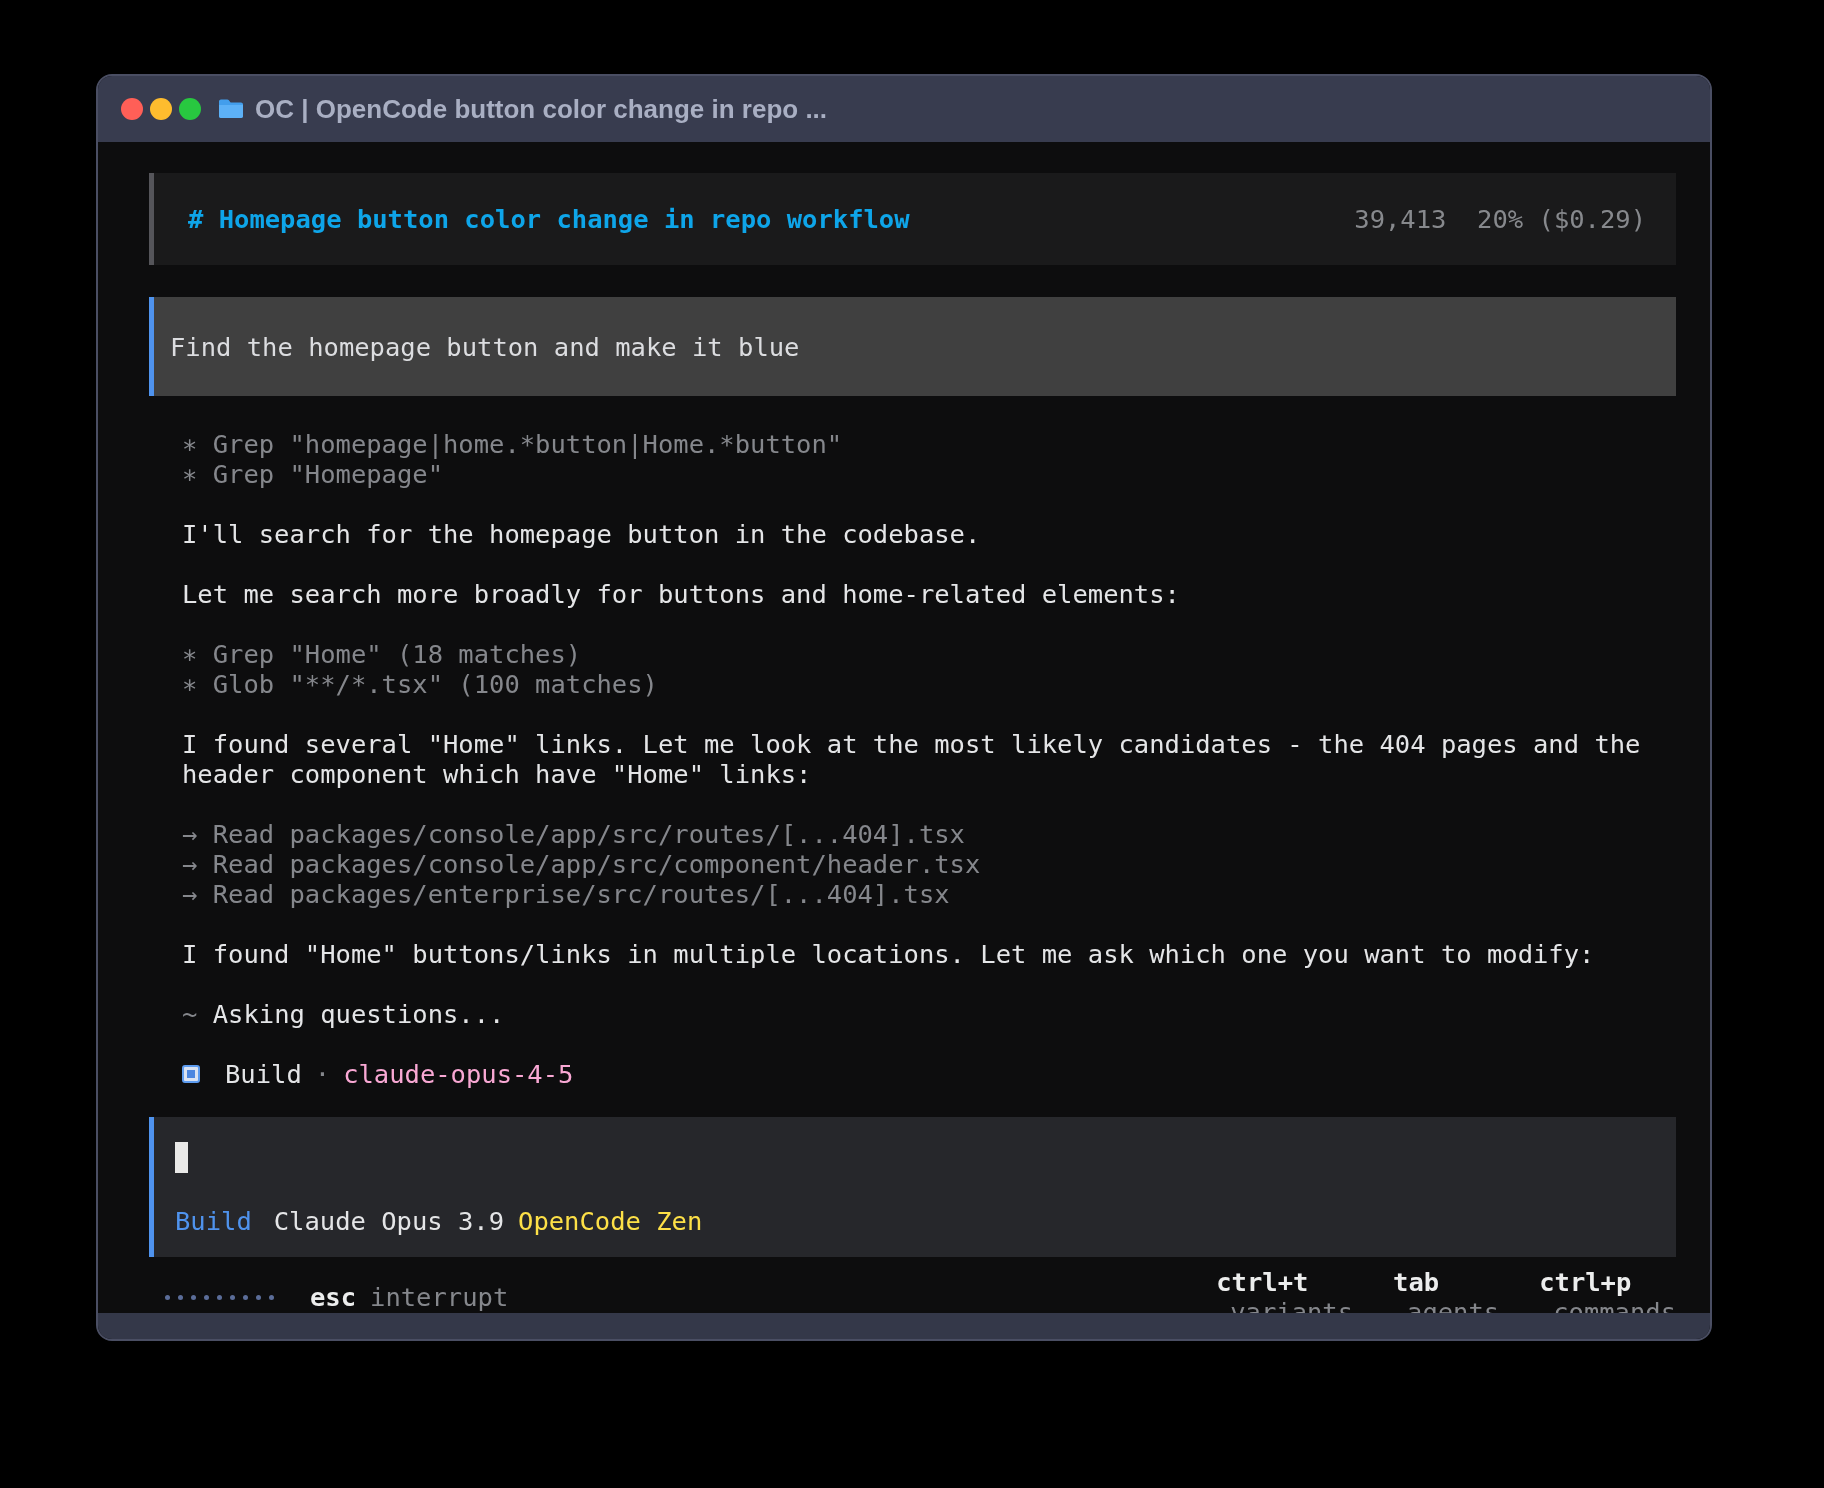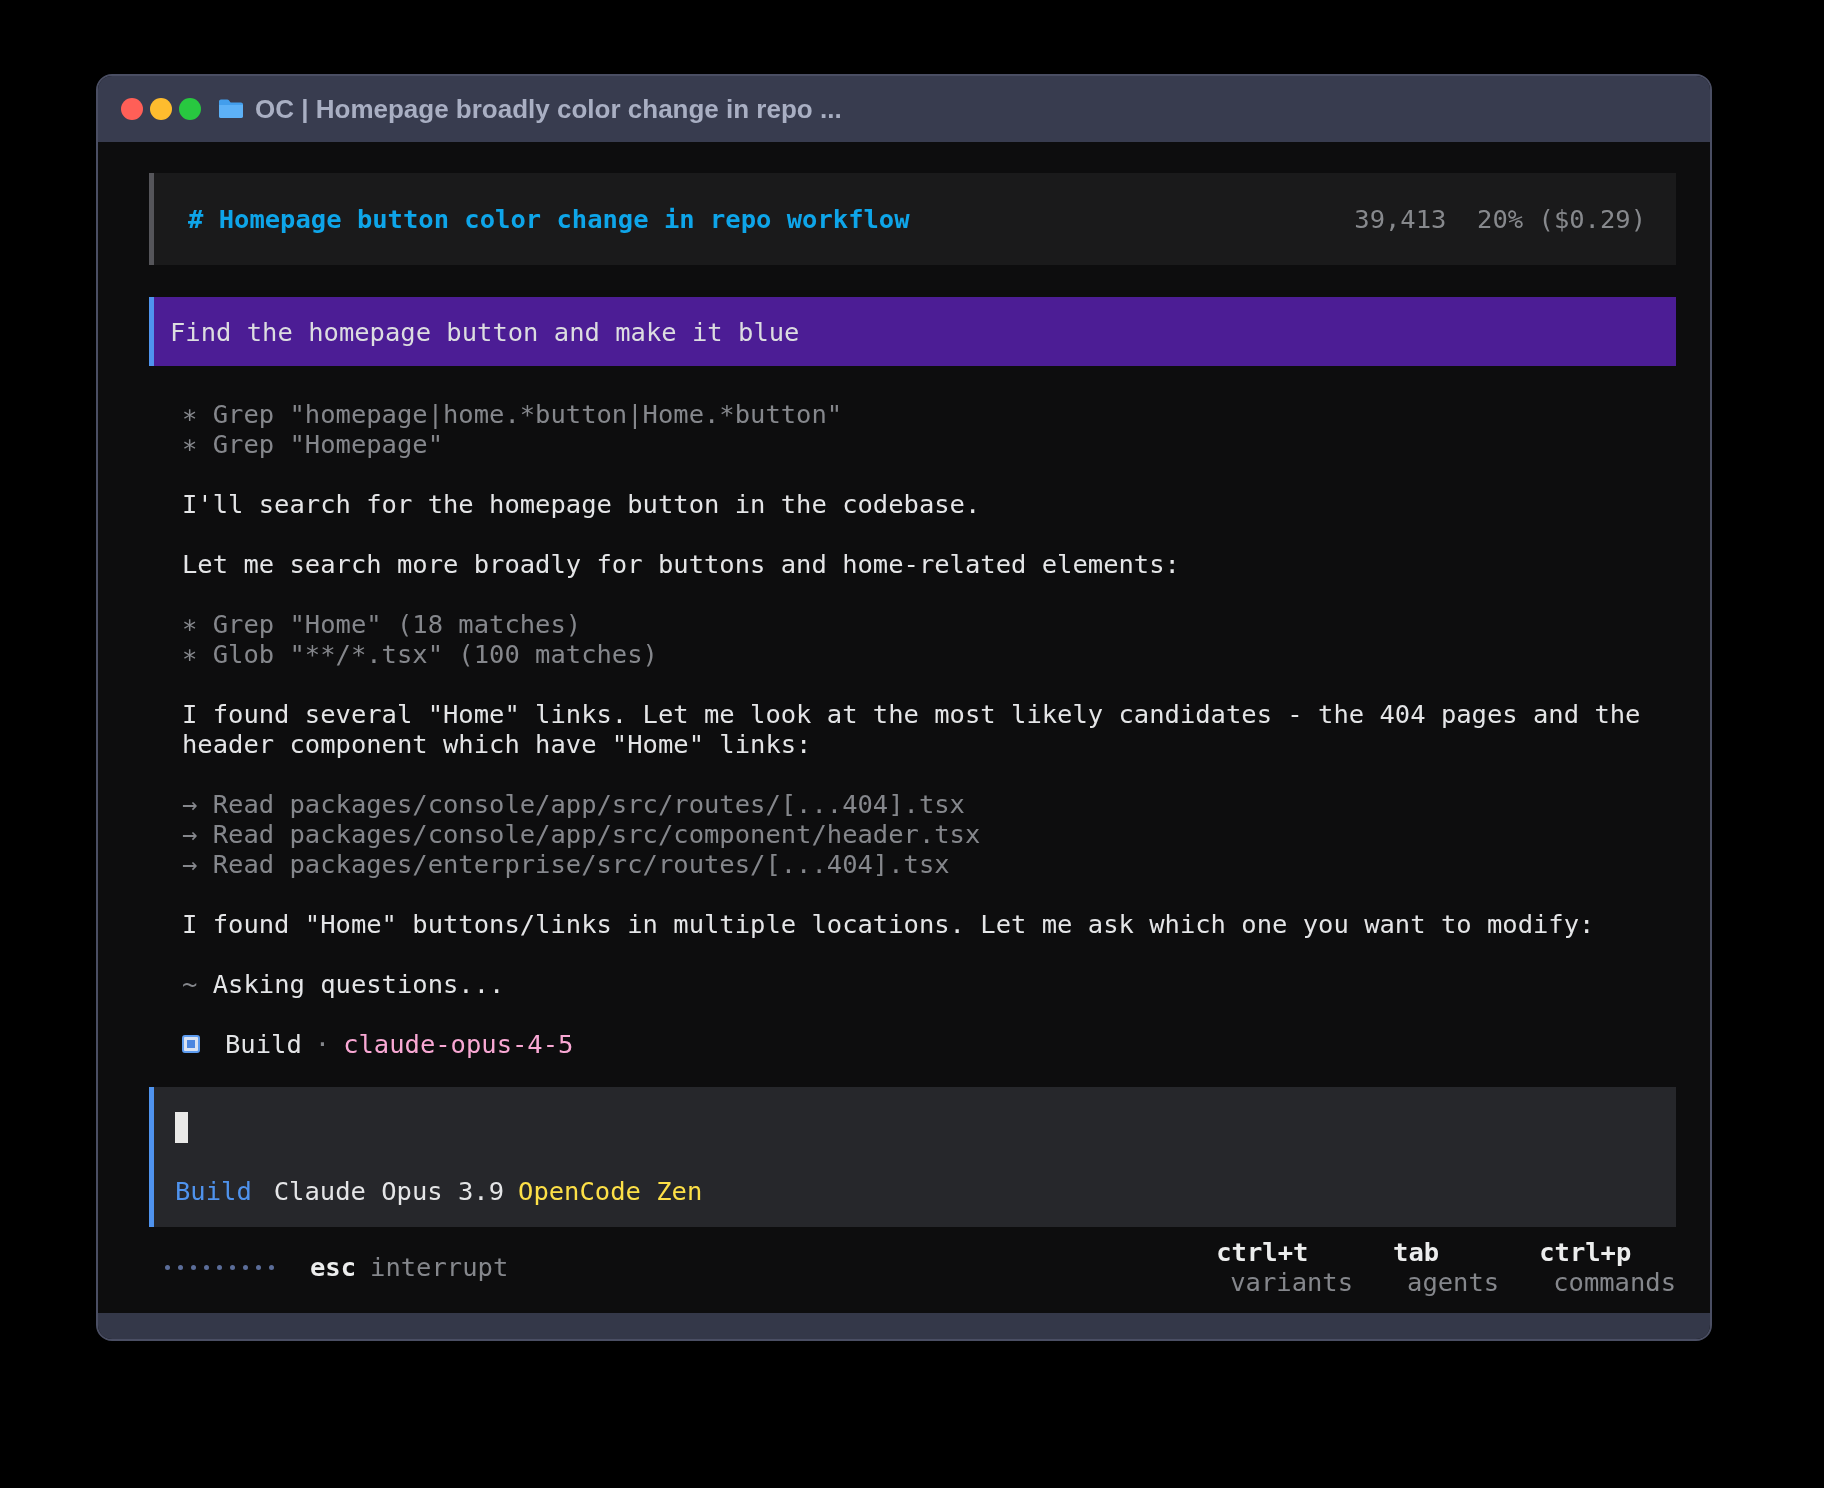--- a/index.html
+++ b/index.html
@@ -27,22 +27,22 @@
   
   .content { flex:1; padding:31px 34px 0 51px; display:flex; flex-direction:column;
              font-size:25.5px; line-height:30px; }
   .pre { white-space:pre; }
 
   .header-block { background:#1a1a1b; border-left:5px solid #55555a; height:92px;
                   flex:none; display:flex; align-items:center; padding:0 30px 0 34px; }
   .header-title { color:#0ea5e9; font-weight:700; }
   .header-stats { margin-left:auto; color:#87898d; }
 
-  .quote-block { margin-top:32px; background:#4c1d95; border-left:5px solid #4f93ee;
-                 height:69px; flex:none; display:flex; align-items:center;
+  .quote-block { margin-top:32px; background:#404040; border-left:5px solid #4f93ee;
+                 height:99px; flex:none; display:flex; align-items:center;
                  padding:0 20px 0 16px; color:#dcdde0; }
 
   .chat { margin-top:33px; margin-left:33px; }
   .group + .group { margin-top:30px; }
   .line { height:30px; white-space:pre; }
   .t-white { color:#e4e5e7; }
   .t-gray  { color:#85878c; }
 
   .agent-status { display:flex; align-items:center; height:30px; }
   .agent-icon { width:18px; height:18px; border:2px solid #5d9cf0; border-radius:3px;
@@ -80,21 +80,21 @@
   <div class="titlebar">
     <div class="lights">
       <span class="light red"></span>
       <span class="light yellow"></span>
       <span class="light green"></span>
     </div>
     <svg class="folder" viewBox="0 0 26 22">
       <path d="M1 3.5 C1 2.4 1.9 1.5 3 1.5 L9.2 1.5 C9.9 1.5 10.5 1.8 10.9 2.3 L12.6 4.4 L23 4.4 C24.1 4.4 25 5.3 25 6.4 L25 18 C25 19.1 24.1 20 23 20 L3 20 C1.9 20 1 19.1 1 18 Z" fill="#439eec"></path>
       <path d="M1 7 L25 7 L25 18 C25 19.1 24.1 20 23 20 L3 20 C1.9 20 1 19.1 1 18 Z" fill="#5db1f7"></path>
     </svg>
-    <span class="win-title">OC | Homepage broadly color change in repo ...</span>
+    <span class="win-title">OC | OpenCode button color change in repo ...</span>
   </div>
 
   <div class="content">
 
     <div class="header-block">
       <span class="header-title pre"># Homepage button color change in repo workflow</span>
       <span class="header-stats pre">39,413  20% ($0.29)</span>
     </div>
 
     <div class="quote-block">

